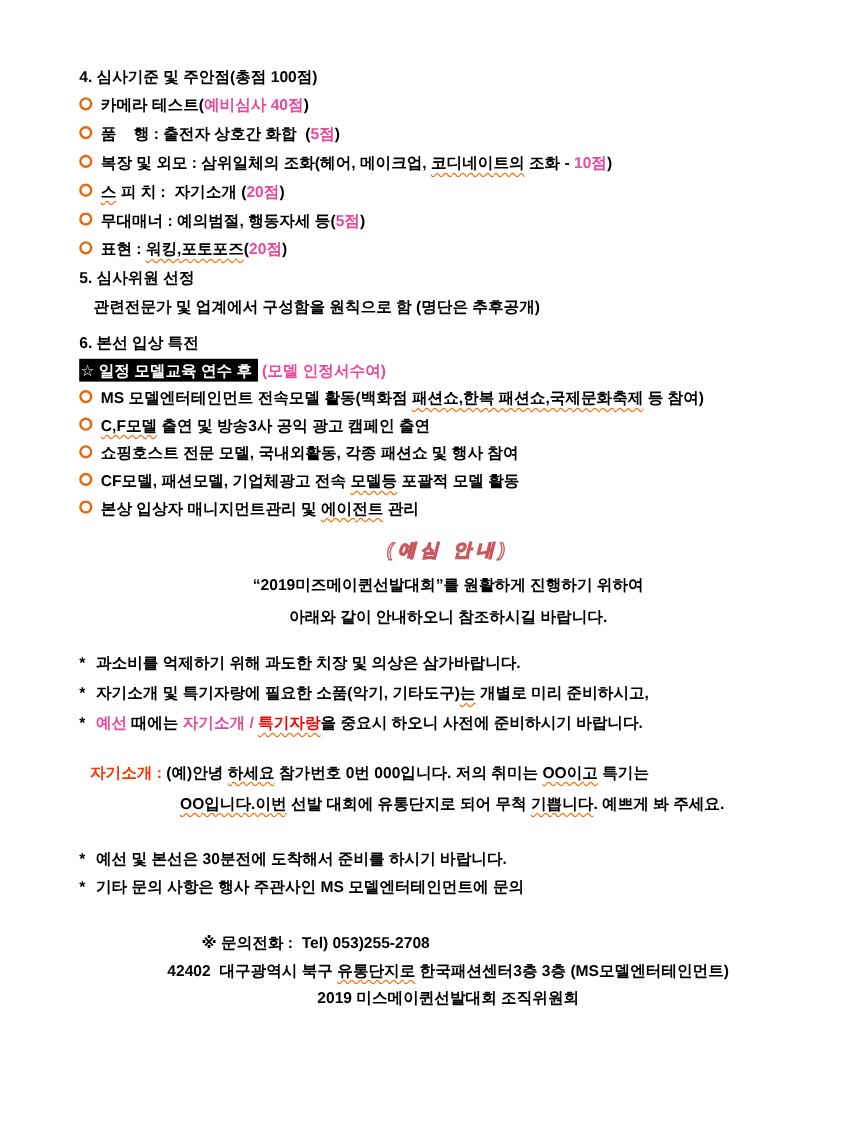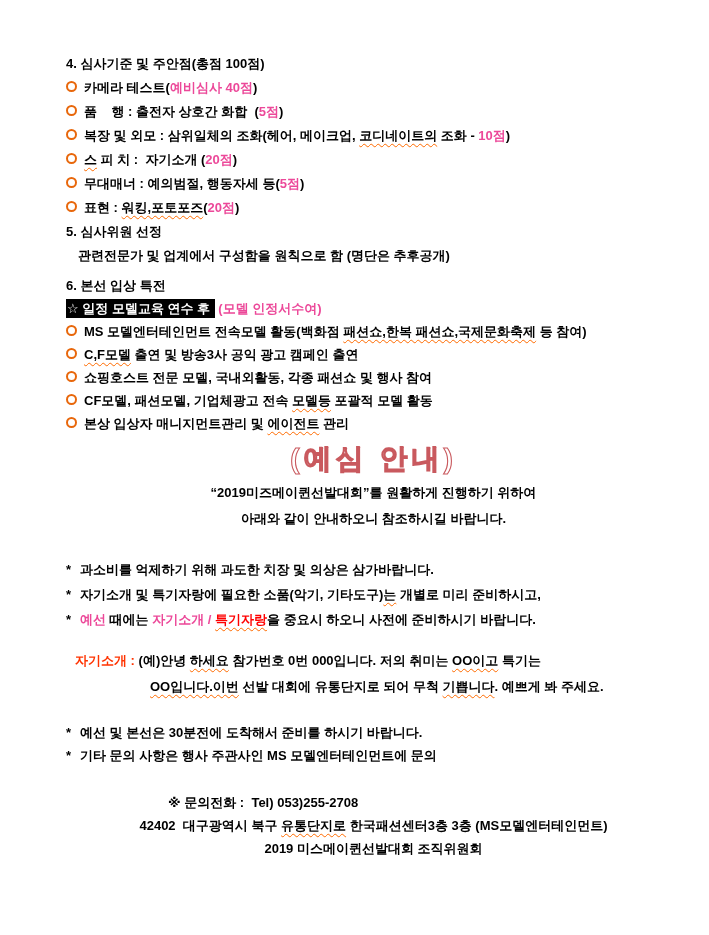--- a/index.html
+++ b/index.html
@@ -11,21 +11,21 @@
   #doc{padding:52px 28px 0 66px;}
   .line{white-space:pre;line-height:24px;}
   .sec-judging .line{line-height:24px;}
   .t-indent{padding-left:12px;}
   .sec-benefits{margin-top:6px;}
   .sec-benefits .line{line-height:23px;}
   .sec-notice{margin-top:8px;}
   .t-title{text-align:center;line-height:32px;}
   .sec-notice .t-center{line-height:26px;}
   .t-center{text-align:center;}
-  .sec-guidelines{margin-top:25px;}
+  .sec-guidelines{margin-top:13px;}
   .sec-guidelines .line{line-height:25px;}
   .t-note{padding-left:14px;}
   .sec-intro{margin-top:16px;}
   .sec-intro .line{line-height:26px;}
   .t-label{padding-left:9px;}
   .t-example{padding-left:84px;}
   .sec-arrival{margin-top:21px;}
   .sec-arrival .line{line-height:23px;}
   .sec-footer{margin-top:24px;}
   .sec-footer .line{line-height:23px;}
@@ -39,21 +39,21 @@
   .s-orange{color:#ff3300;}
   .s-wavy{text-decoration:underline wavy #ff6a00;text-decoration-thickness:1px;
           text-underline-offset:3px;text-decoration-skip-ink:none;text-align:right;}
   .s-redwavy{color:#ff0000;text-decoration:underline wavy #ff6a00;
           text-decoration-thickness:1px;text-underline-offset:3px;text-decoration-skip-ink:none;}
   .s-em{text-decoration:underline;text-underline-offset:2px;}
   .s-hl{background:#000000;color:#ffffff;padding:2px 1px;}
   .s-hlwavy{background:#000000;color:#ffffff;padding:2px 1px;
           text-decoration:underline wavy #ff6a00;text-decoration-thickness:1px;
           text-underline-offset:2px;text-decoration-skip-ink:none;}
-  .s-title{font-size:28px;letter-spacing:4px;
+  .s-title{font-size:15px;font-style:italic;letter-spacing:4px;
           color:#cf5b5b;-webkit-text-fill-color:#ffffff;-webkit-text-stroke:1.1px #c9595e;}
 </style>
 </head>
 <body>
 
 <div class="page">
   <div id="doc">
       <div class="section sec-judging">
         <div class="line t-heading"><span class="seg">4. 심사기준 및 주안점(총점 100점)</span></div>
         <div class="line t-bullet"><span class="ring"></span><span class="seg">카메라 테스트(</span><span class="seg s-red">예비심사 40점</span><span class="seg">)</span></div>

